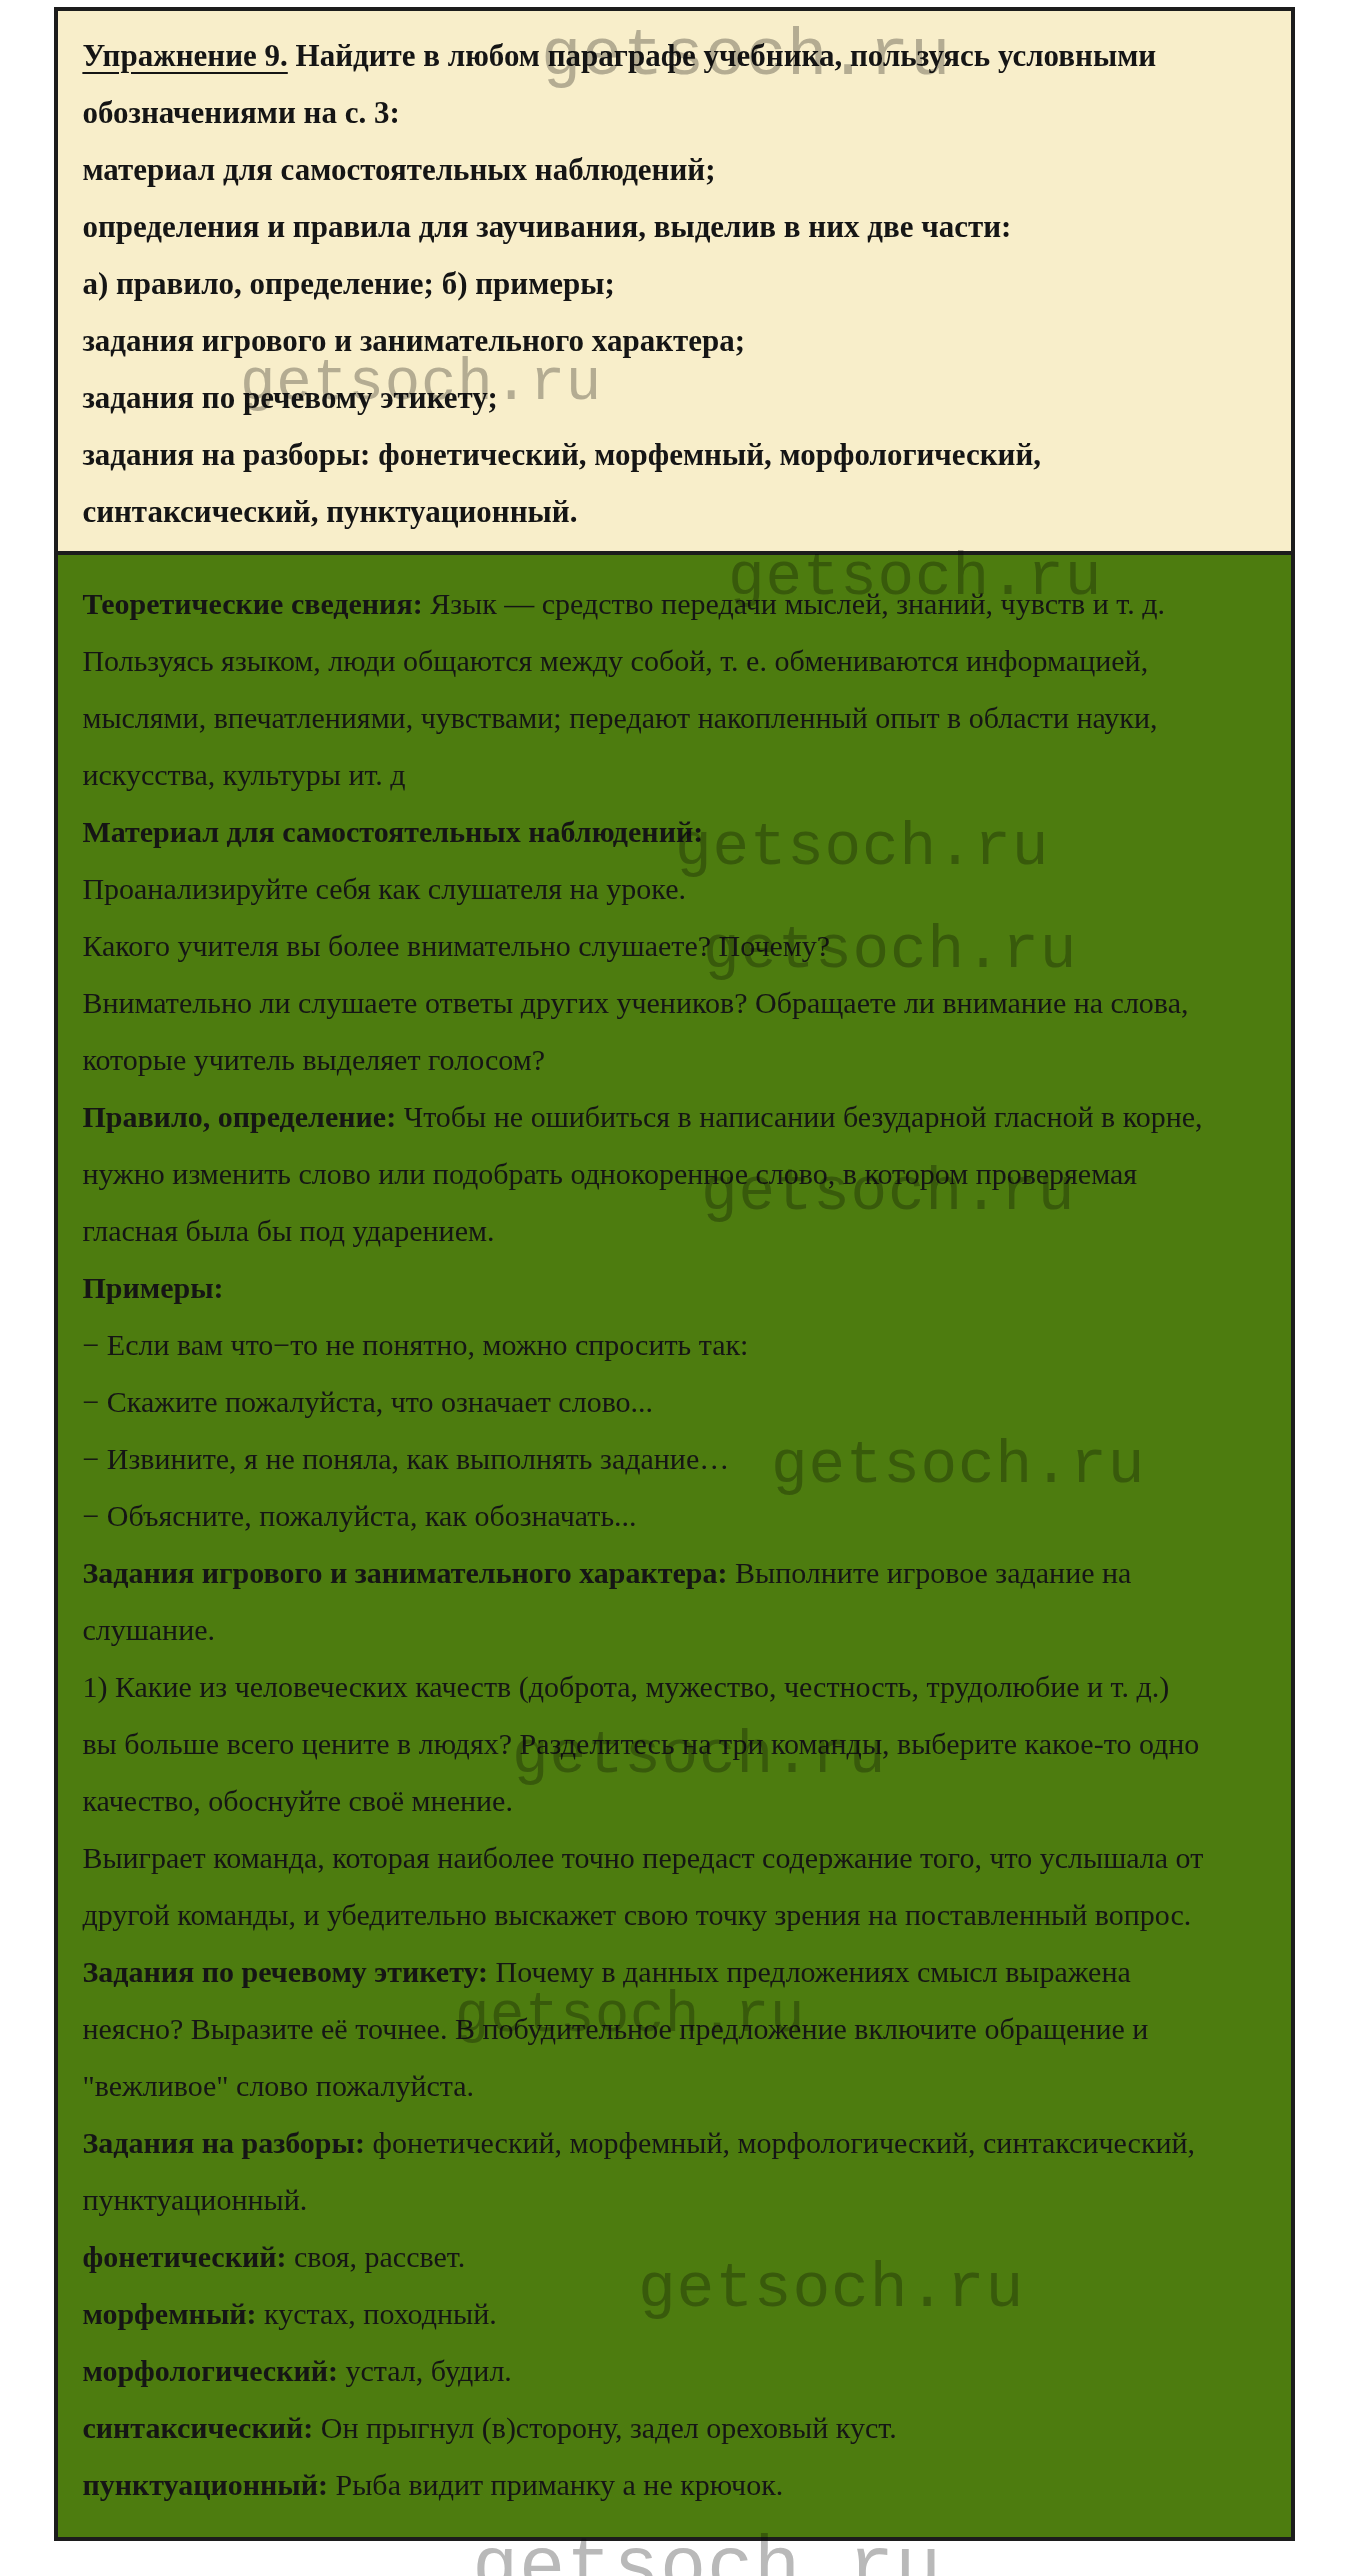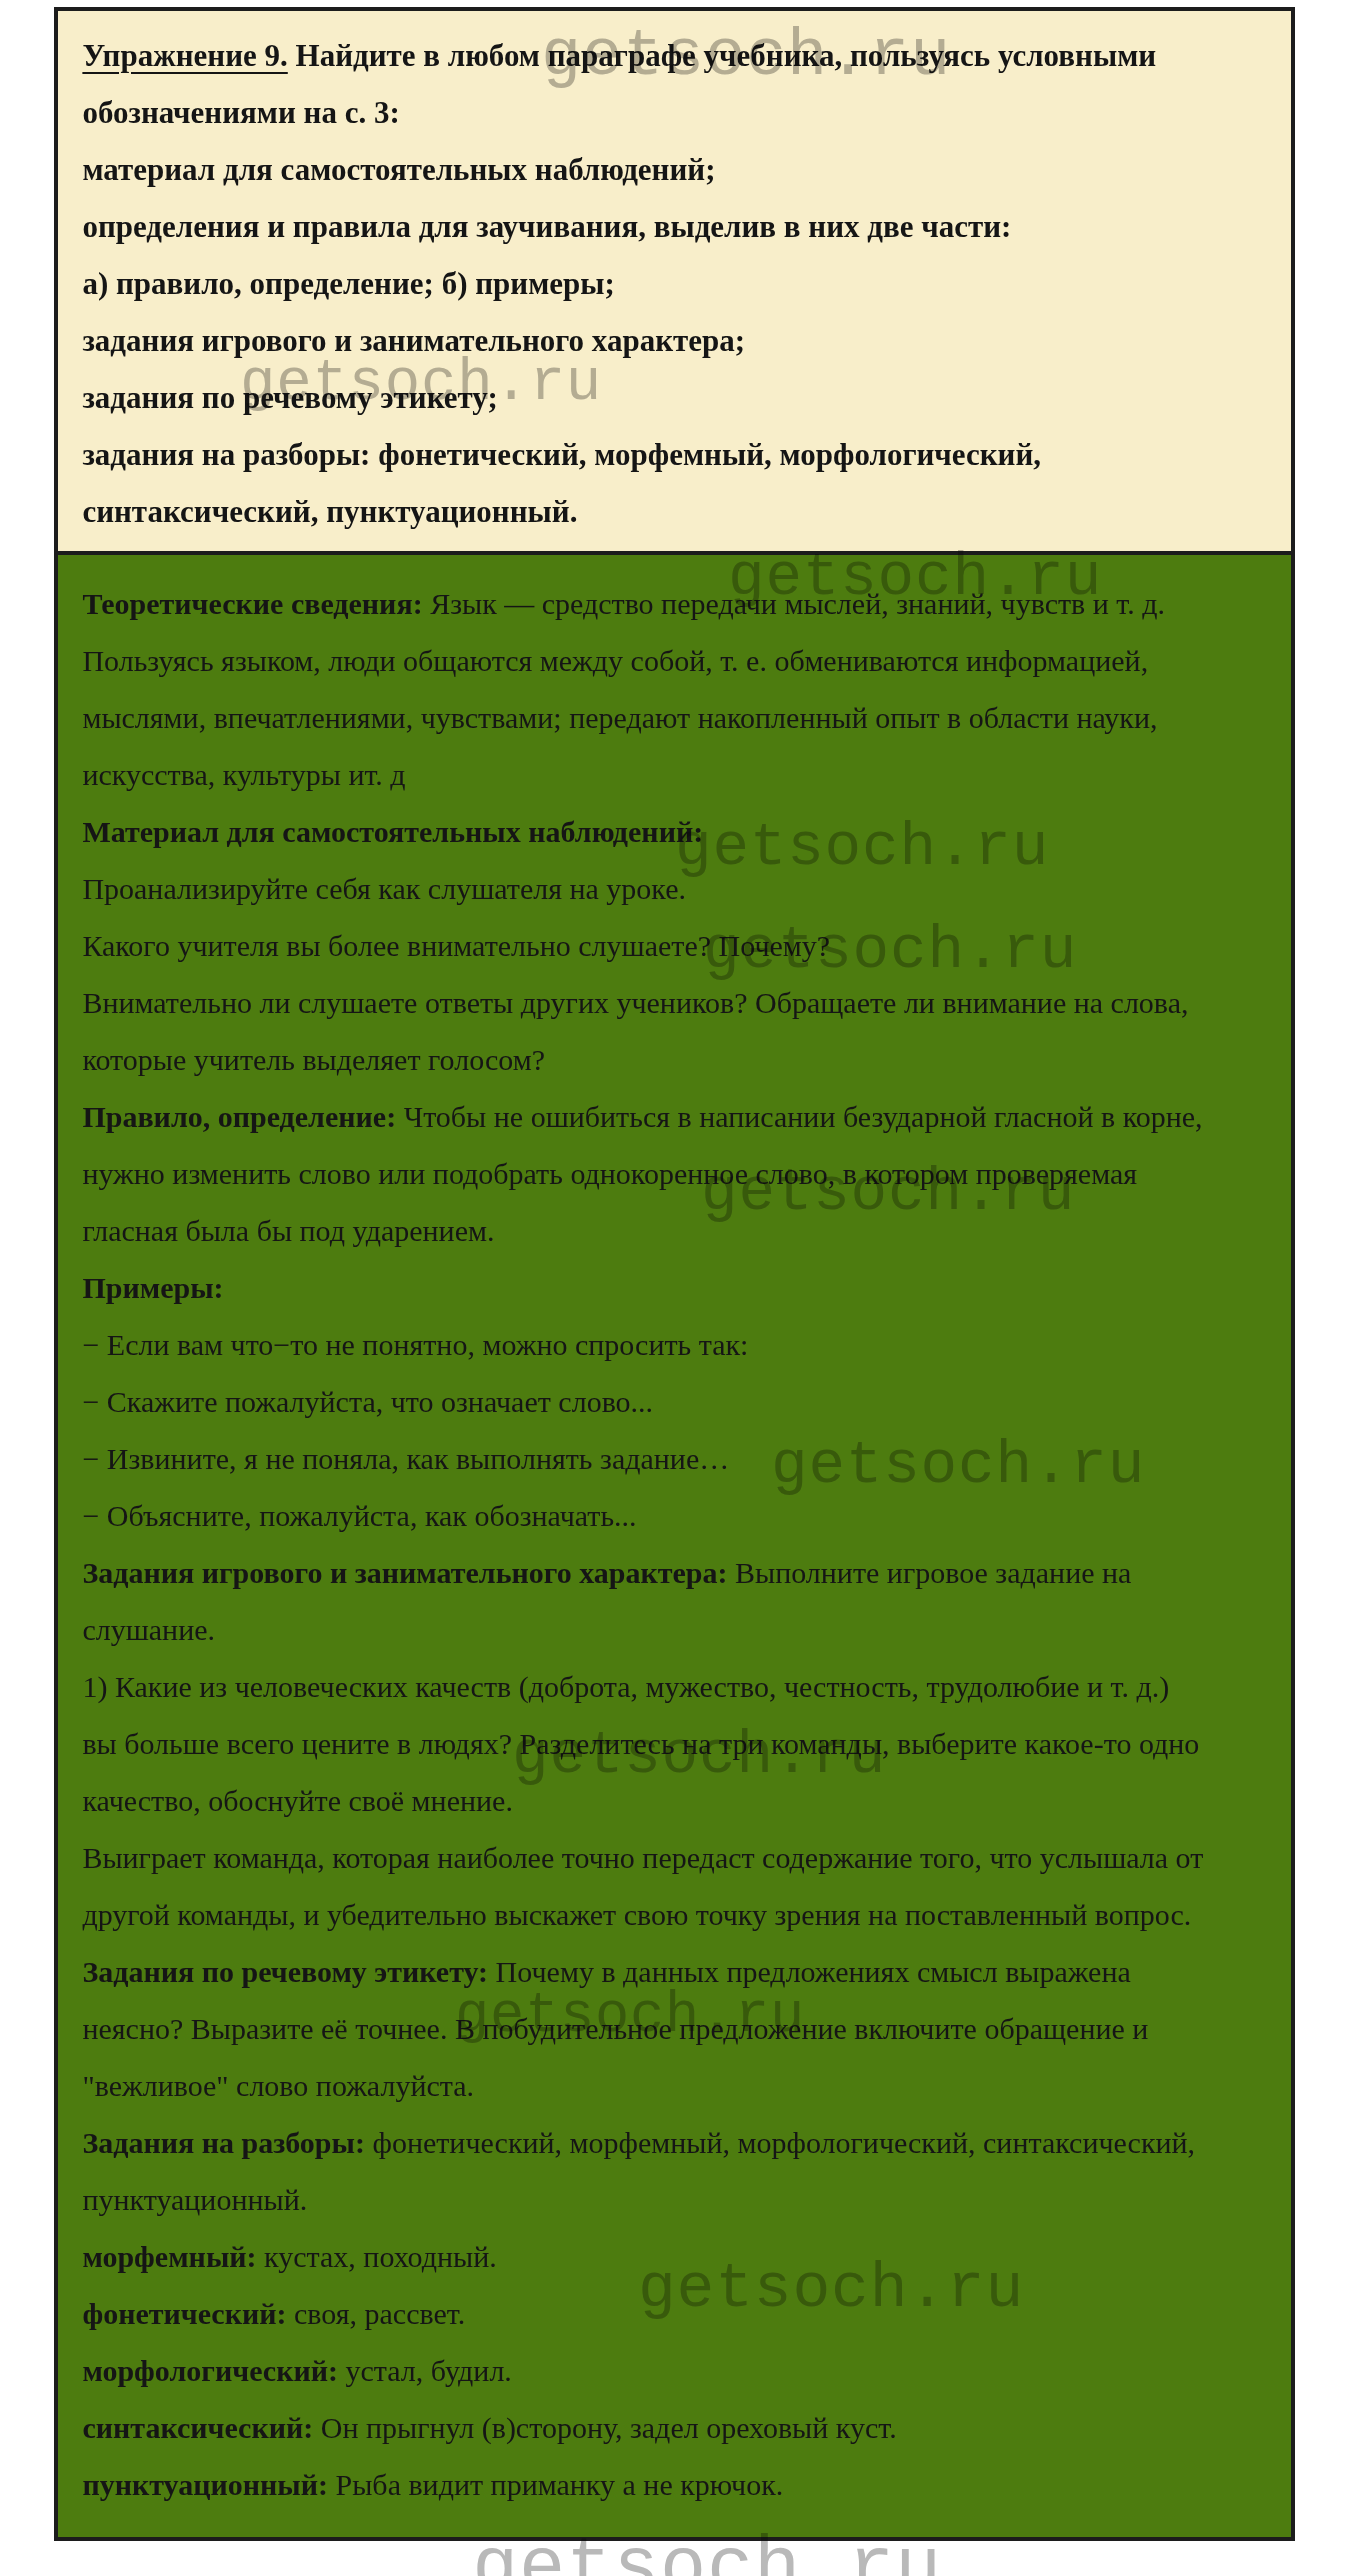--- a/index.html
+++ b/index.html
@@ -132,23 +132,23 @@
   <p class="para"><span class="ptext">Выиграет команда, которая наиболее точно передаст содержание того, что услышала от
 другой команды, и убедительно выскажет свою точку зрения на поставленный вопрос.</span></p>
 
   <p class="para"><span class="lead">Задания по речевому этикету:</span><span class="ptext"> Почему в данных предложениях смысл выражена
 неясно? Выразите её точнее. В побудительное предложение включите обращение и
 "вежливое" слово пожалуйста.</span></p>
 
   <p class="para"><span class="lead">Задания на разборы:</span><span class="ptext"> фонетический, морфемный, морфологический, синтаксический,
 пунктуационный.</span></p>
 
+  <p class="para"><span class="lead">фонетический:</span><span class="ptext"> своя, рассвет.</span></p>
+
   <p class="para"><span class="lead">морфемный:</span><span class="ptext"> кустах, походный.</span></p>
-
-  <p class="para"><span class="lead">фонетический:</span><span class="ptext"> своя, рассвет.</span></p>
 
   <p class="para"><span class="lead">морфологический:</span><span class="ptext"> устал, будил.</span></p>
 
   <p class="para"><span class="lead">синтаксический:</span><span class="ptext"> Он прыгнул (в)сторону, задел ореховый куст.</span></p>
 
   <p class="para"><span class="lead">пунктуационный:</span><span class="ptext"> Рыба видит приманку а не крючок.</span></p>
 </div>
   </div>
 
 </div>

